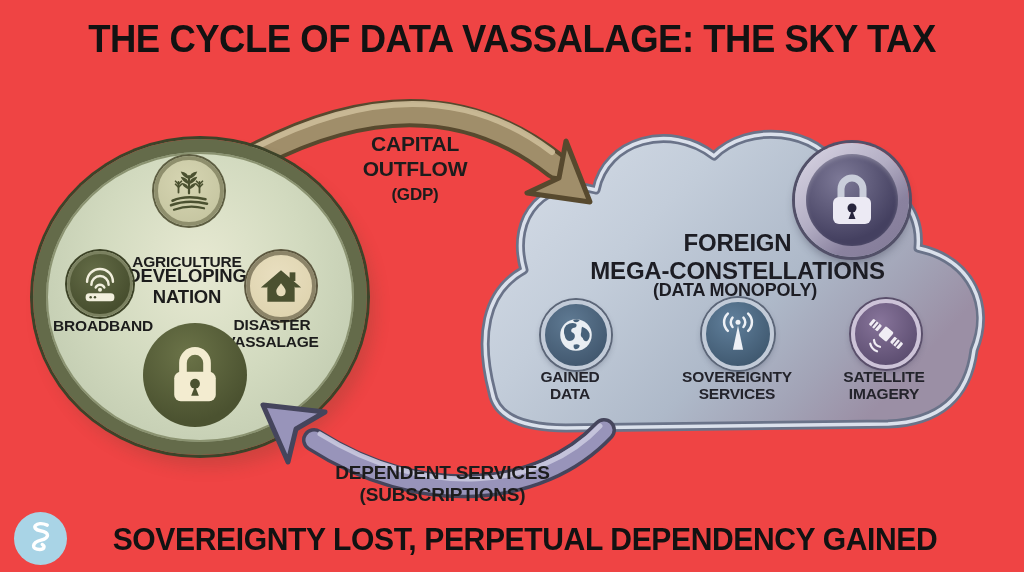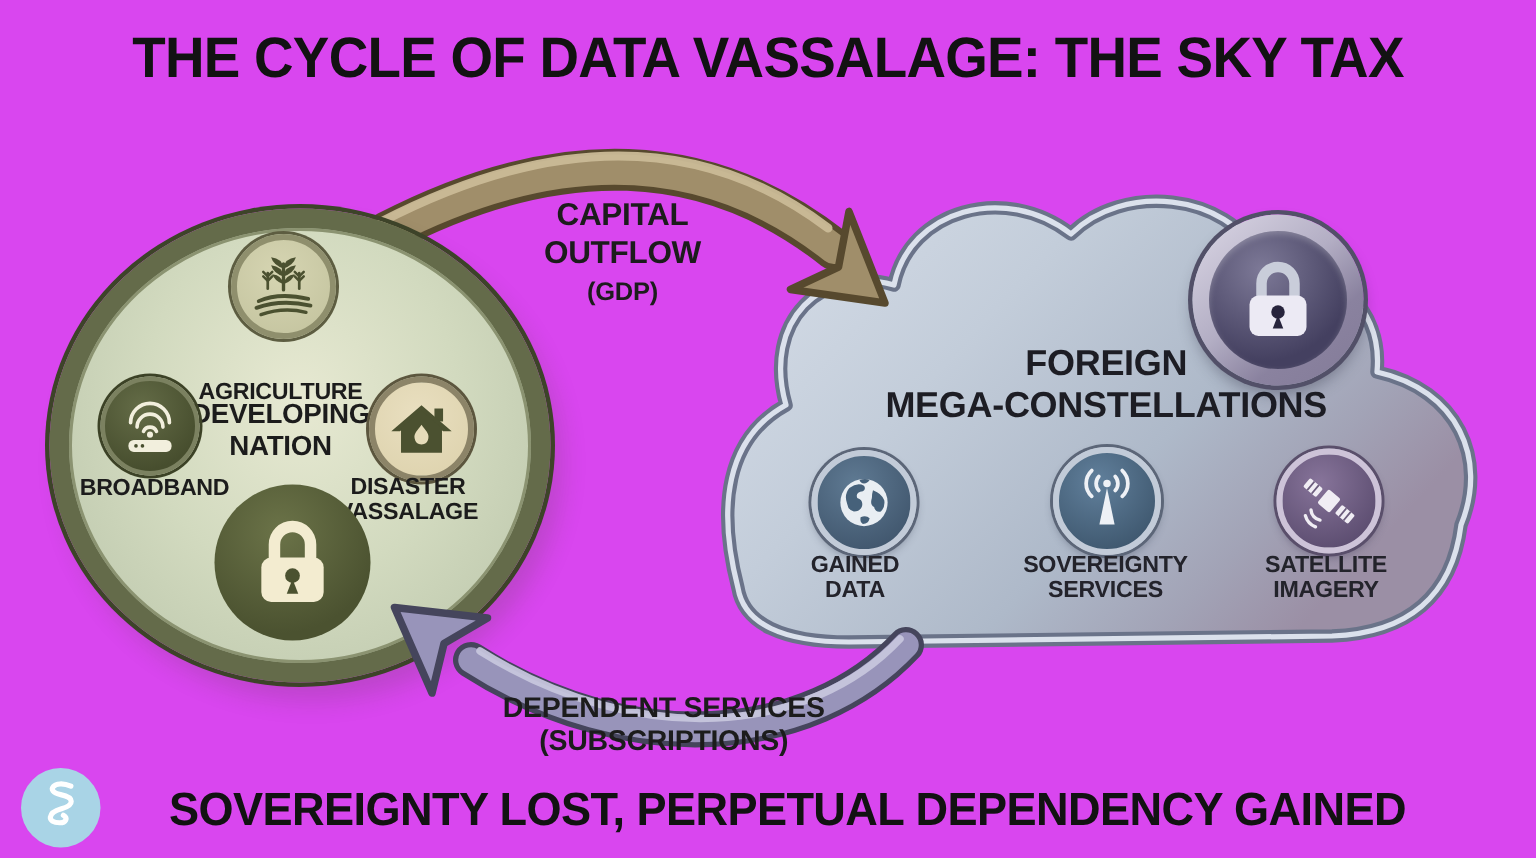--- a/index.html
+++ b/index.html
@@ -1,18 +1,18 @@
 <!DOCTYPE html>
 <html><head>
 <meta charset="utf-8">
 <style>
   html,body{margin:0;padding:0;background:#888;}
   #canvas{
     position:relative;width:1024px;height:572px;overflow:hidden;
-    background:#d946ef;
+    background:#ef4444;
     font-family:"Liberation Sans",sans-serif;
   }
   svg.layer{position:absolute;left:0;top:0;width:1024px;height:572px;pointer-events:none;}
   #cloud-layer{z-index:1;}
   #brown-arrow-layer{z-index:2;}
   .nation-circle{z-index:3;}
   #purple-arrow-layer{z-index:4;}
 
   .lbl{
     position:absolute;z-index:6;font-weight:bold;color:#1c1c1c;text-align:center;
@@ -201,20 +201,21 @@
   </div>
 
   <div class="lbl lbl-gdp">(GDP)</div>
   <div class="lbl lbl-capital">CAPITAL
 OUTFLOW</div>
   <div class="lbl lbl-dependent">DEPENDENT SERVICES
 (SUBSCRIPTIONS)</div>
 
   <div class="lbl lbl-cloud-title">FOREIGN
 MEGA-CONSTELLATIONS</div>
+  <div class="lbl lbl-cloud-sub">(DATA MONOPOLY)</div>
 
   <div class="badge badge-globe">
     <span>
       <svg width="48" height="48" viewBox="0 0 64 64">
         <circle cx="32" cy="32" r="21" fill="#e9eef3"></circle>
         <path d="M19 19 q7 -5 13 -2 q2 3 -1 5 q-7 1 -5 6 q6 2 4 8 q-2 4 -7 4 q-5 -1 -6 -7 q-3 -8 2 -14Z" fill="#46617a"></path>
         <path d="M40 21 q8 3 10 9 q1 6 -3 10 q-5 1 -6 -4 q-4 -2 -2 -8 q0 -4 1 -7Z" fill="#46617a"></path>
         <path d="M29 45 q5 -2 8 1 q-1 5 -6 5 q-3 -2 -2 -6Z" fill="#46617a"></path>
         <path d="M28 12 q5 -2 9 0 q-2 3 -5 3 q-3 0 -4 -3Z" fill="#46617a"></path>
       </svg>

